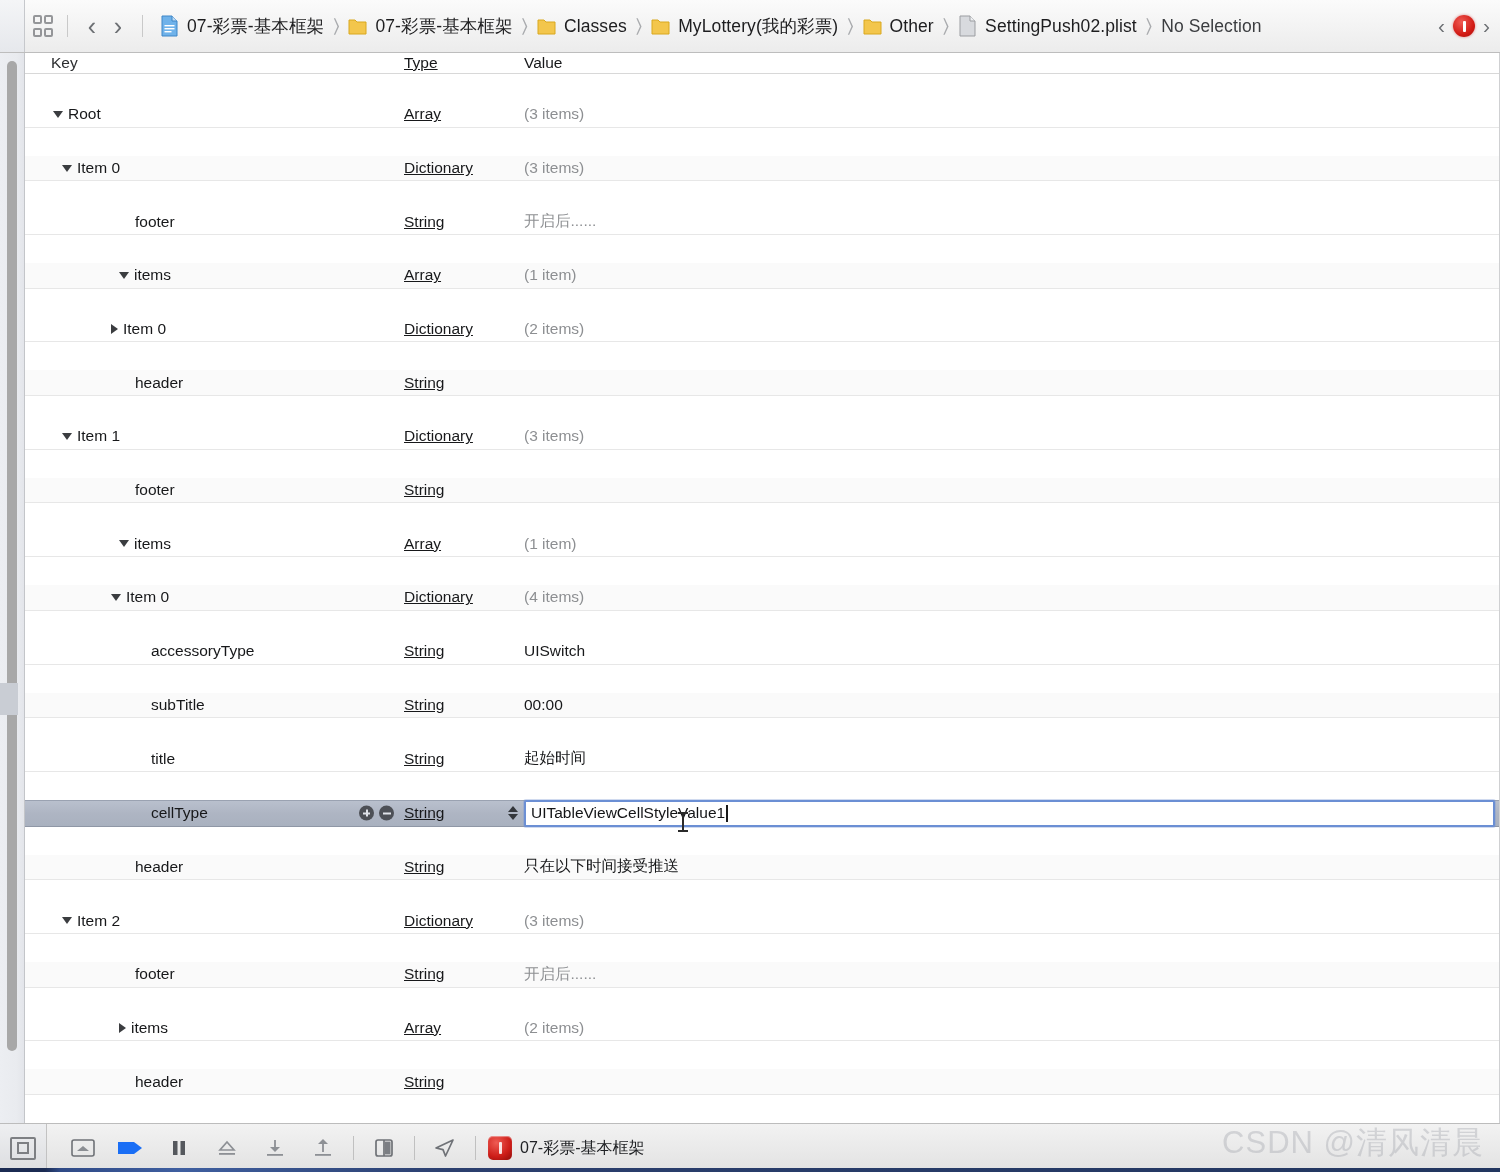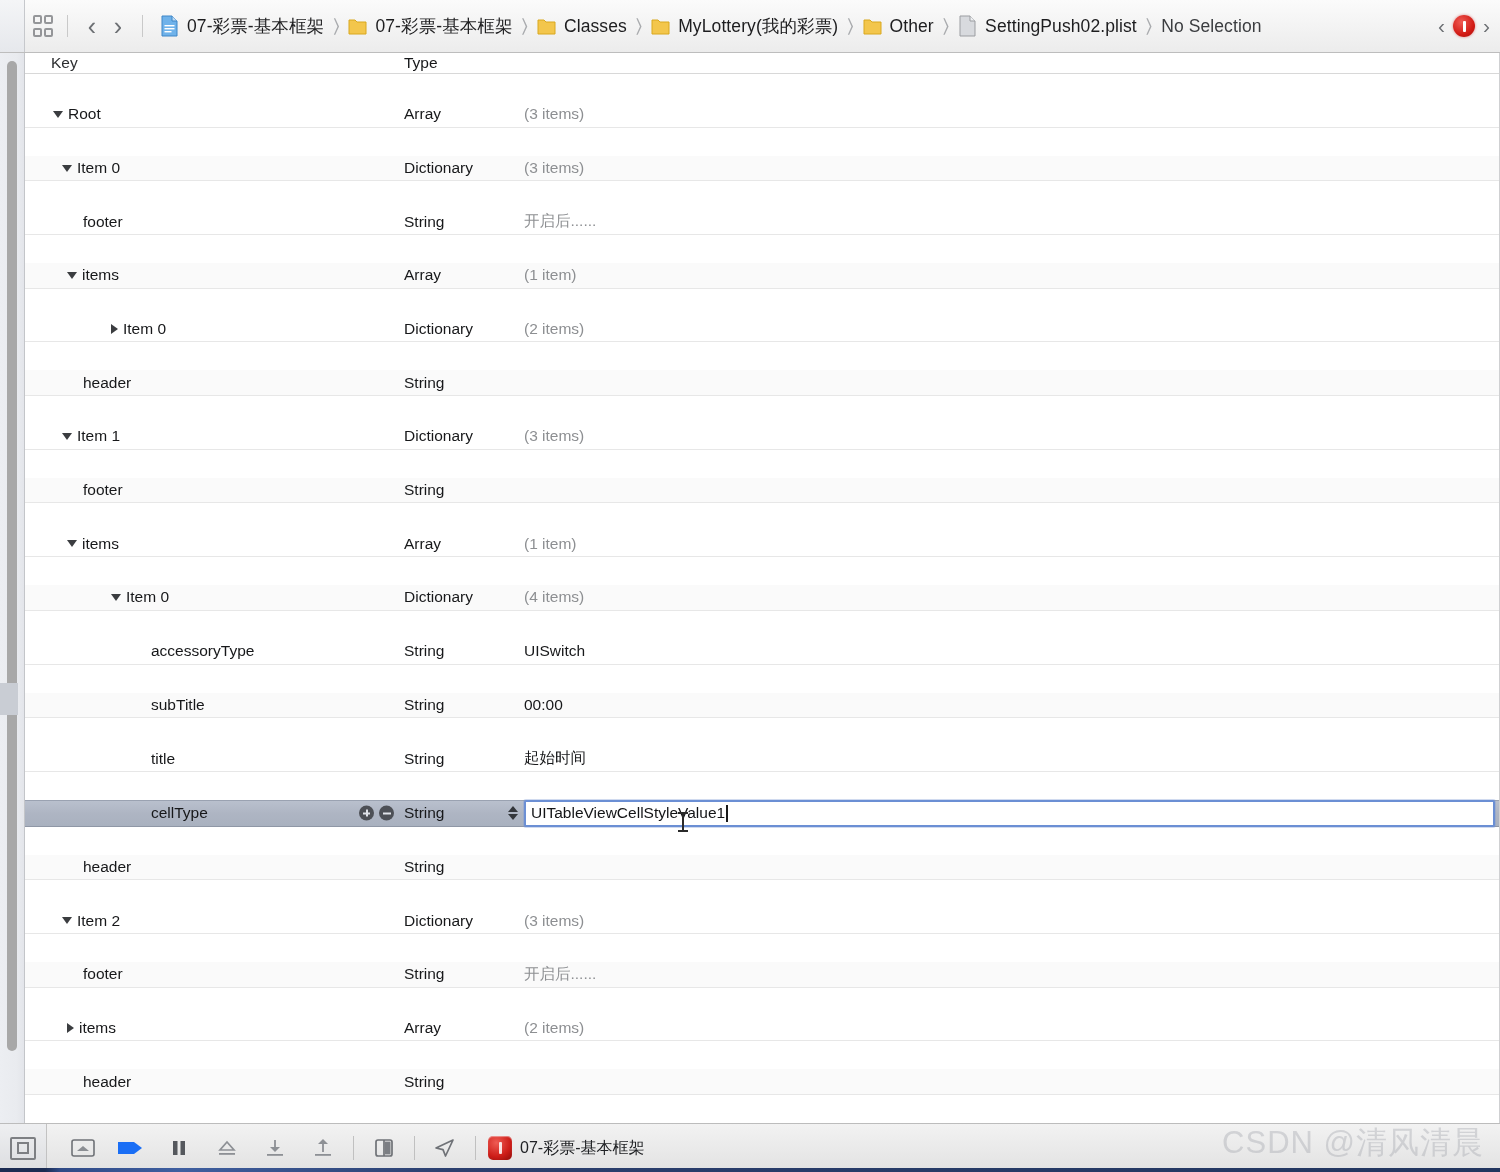--- a/index.html
+++ b/index.html
@@ -214,20 +214,21 @@
     padding-left: 12px;
     box-sizing: border-box;
     position: relative;
   }
   .c-type {
     width: 120px;
     min-width: 120px;
     box-sizing: border-box;
     color: #17181a;
     position: relative;
+    text-decoration: underline;
   }
   .c-value {
     flex: 1;
     min-width: 0;
     box-sizing: border-box;
     color: #17181a;
     padding-right: 6px;
     position: relative;
     display: flex;
     align-items: center;
@@ -250,21 +251,21 @@
     border-top: 5.5px solid transparent;
     border-bottom: 5.5px solid transparent;
     border-left: 7px solid #3b3d40;
   }
   .tri.none { width: 11px; margin-right: 5px; }
   .keytext { white-space: nowrap; }
 
   
   .lv0 { padding-left: 28px; }
   .lv1 { padding-left: 37px; }
-  .lv2 { padding-left: 42px; }
+  .lv2 { padding-left: 94px; }
   .lv3 { padding-left: 86px; }
   .lv4 { padding-left: 110px; }
 
   
   .rowbtns {
     position: absolute;
     right: 10px;
     top: 50%;
     transform: translateY(-50%);
     display: flex;
@@ -557,20 +558,21 @@
     <div class="left-gutter">
       <div class="gutter-scrollbar"></div>
       <div class="gutter-thumb"></div>
     </div>
 
     <div class="table-wrap">
 
       <div class="thead">
         <div class="c-key">Key</div>
         <div class="c-type">Type</div>
+        <div class="c-value">Value</div>
       </div>
 
       <div class="row">
         <div class="c-key lv0">
           <span class="tri open"></span>
           <span class="keytext">Root</span>
         </div>
         <div class="c-type">Array</div>
         <div class="c-value muted">(3 items)</div>
       </div>
@@ -707,20 +709,21 @@
           </span>
         </div>
       </div>
 
       <div class="row alt">
         <div class="c-key lv2">
           <span class="tri none"></span>
           <span class="keytext">header</span>
         </div>
         <div class="c-type">String</div>
+        <div class="c-value">只在以下时间接受推送</div>
       </div>
 
       <div class="row">
         <div class="c-key lv1">
           <span class="tri open"></span>
           <span class="keytext">Item 2</span>
         </div>
         <div class="c-type">Dictionary</div>
         <div class="c-value muted">(3 items)</div>
       </div>

